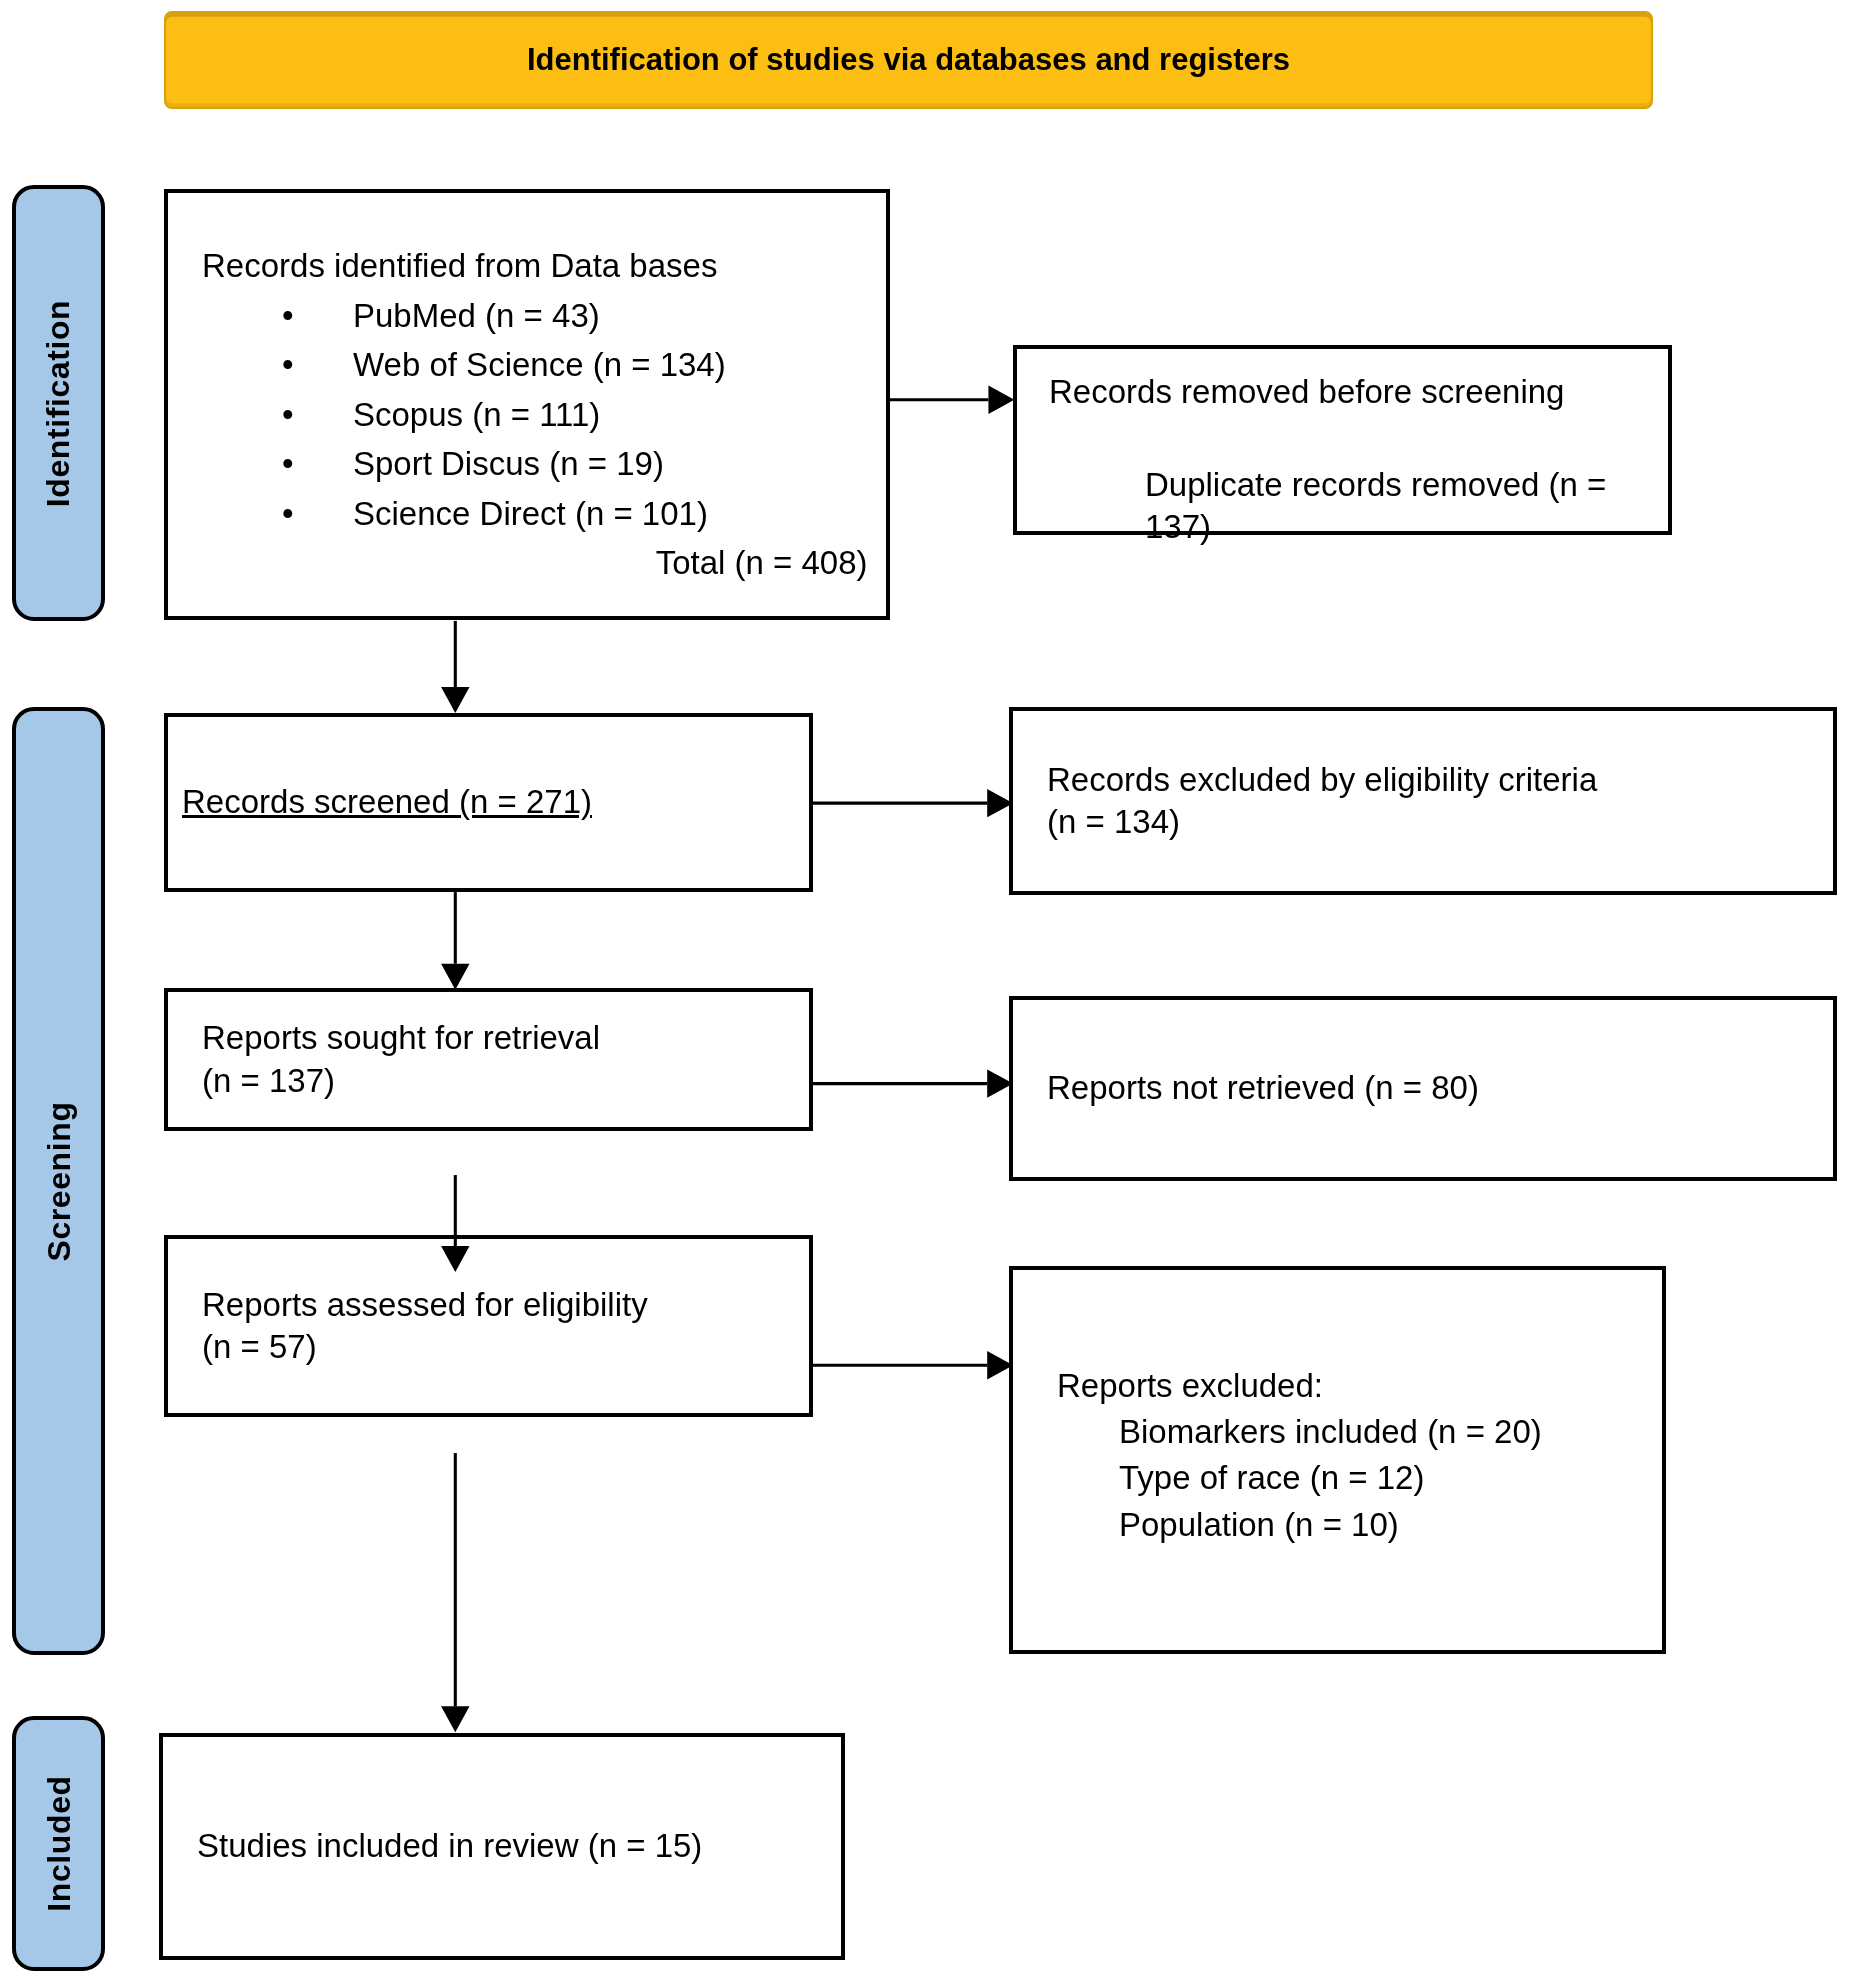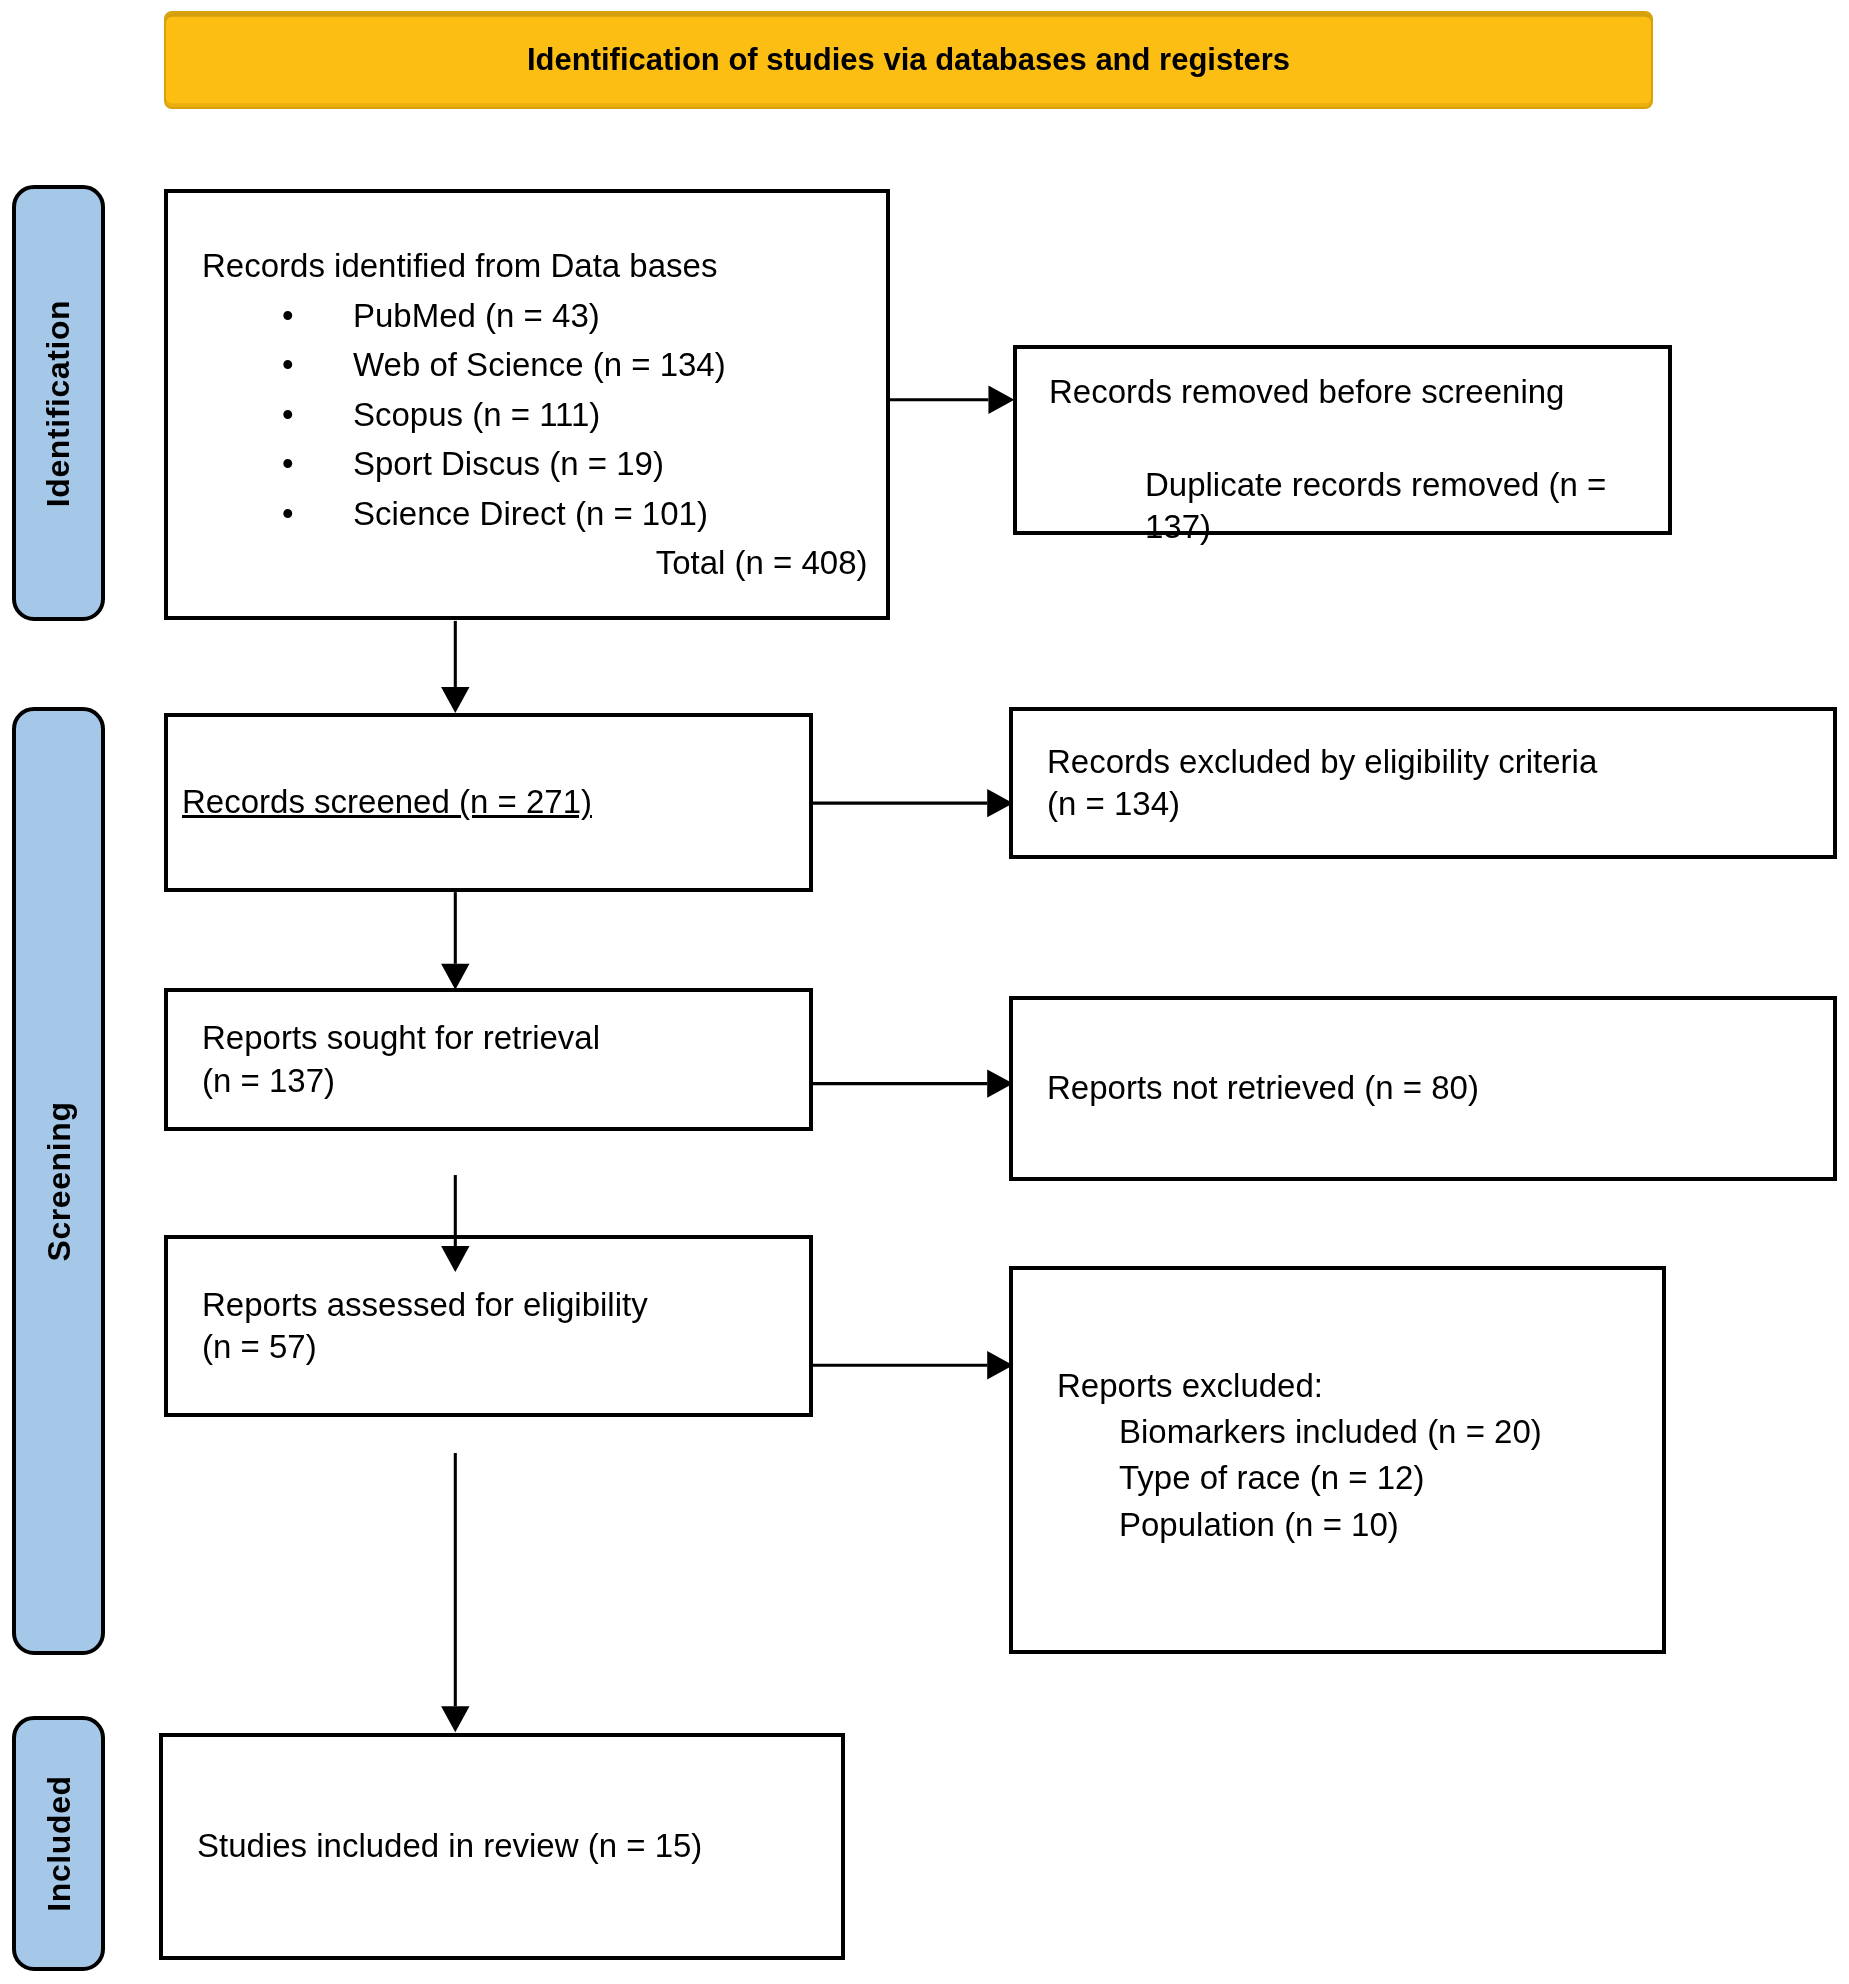--- a/index.html
+++ b/index.html
@@ -54,21 +54,21 @@
   }
   .vcenter{display:flex;flex-direction:column;justify-content:center;}
   #box-identified{left:164px;top:189px;width:726px;height:431px;padding:48px 18.5px 0 34px;line-height:1.5;}
   #box-identified .bullet-row{display:flex;margin-left:80px;}
   #box-identified .dot{width:71px;flex:0 0 71px;}
   #box-identified .dot::before{content:"\2022";}
   #box-identified .total-line{margin-left:80px;text-align:right;}
   #box-removed{left:1013px;top:309px;width:659px;height:190px;padding:22px 18.5px 0 32px;margin-top:36px;}
   #box-removed .line2{margin-top:51px;margin-left:96px;}
   #box-screened{left:164px;top:713px;width:649px;height:179px;padding-left:14px;padding-right:12.4px;text-decoration:underline;}
-  #box-excluded-elig{left:1009px;top:707px;width:828px;height:152px;padding-left:34px;padding-right:24px;}
+  #box-excluded-elig{left:1009px;top:707px;width:828px;height:188px;padding-left:34px;padding-right:24px;}
   #box-sought{left:164px;top:988px;width:649px;height:143px;padding-left:34px;padding-right:30px;}
   #box-not-retrieved{left:1009px;top:996px;width:828px;height:185px;padding-left:34px;padding-right:12.4px;}
   #box-assessed{left:164px;top:1235px;width:649px;height:182px;padding-left:34px;padding-right:12.4px;}
   #box-reports-excluded{left:1009px;top:1266px;width:657px;height:388px;padding:93px 2px 0 44px;line-height:1.4;}
   #box-reports-excluded .indent{margin-left:62px;}
   #box-included-review{left:159px;top:1733px;width:686px;height:227px;padding-left:34px;padding-right:12.4px;}
   
   #arrows{position:absolute;left:0;top:0;width:1849px;height:1985px;pointer-events:none;}
   #arrows line{stroke:var(--line);stroke-width:5;}
   #arrows polygon{fill:var(--line);}

